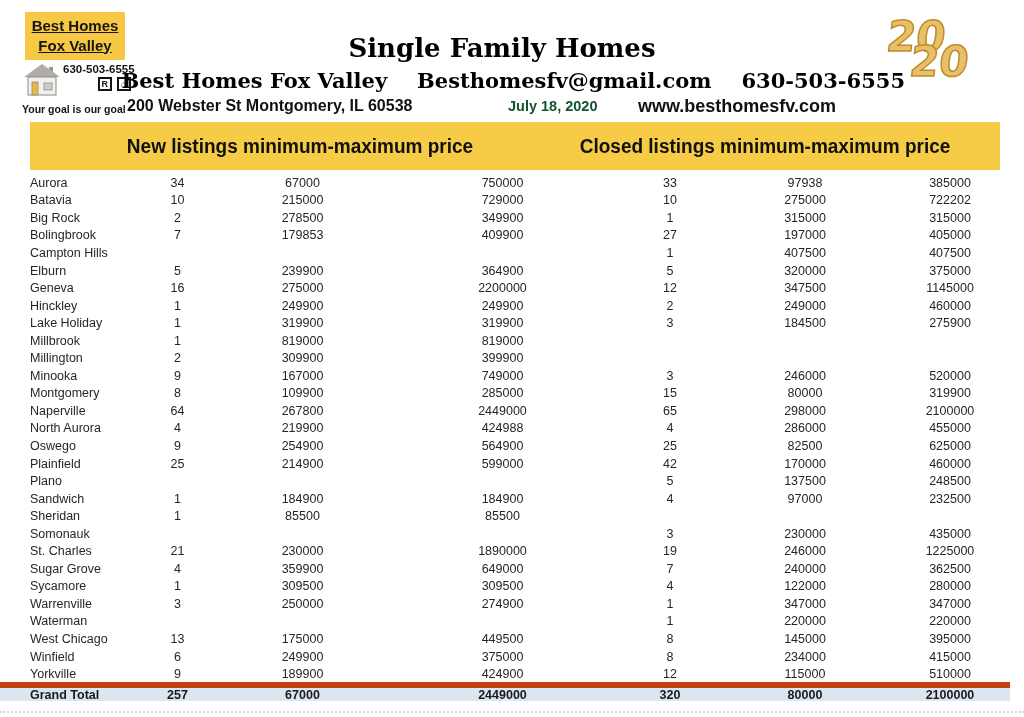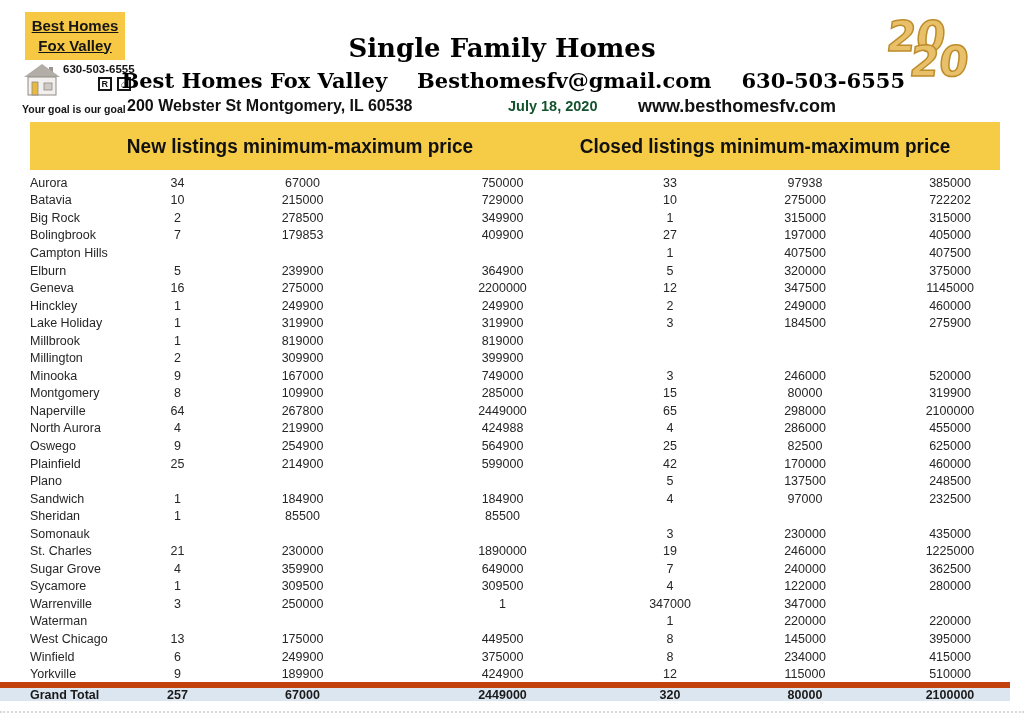--- a/index.html
+++ b/index.html
@@ -343,20 +343,21 @@
         <div class="cell">309500</div>
         <div class="cell">309500</div>
         <div class="cell">4</div>
         <div class="cell">122000</div>
         <div class="cell">280000</div>
       </div>
       <div class="row">
         <div class="cell area">Warrenville</div>
         <div class="cell">3</div>
         <div class="cell">250000</div>
+        <div class="cell">274900</div>
         <div class="cell">1</div>
         <div class="cell">347000</div>
         <div class="cell">347000</div>
       </div>
       <div class="row">
         <div class="cell area">Waterman</div>
         <div class="cell"></div>
         <div class="cell"></div>
         <div class="cell"></div>
         <div class="cell">1</div>

